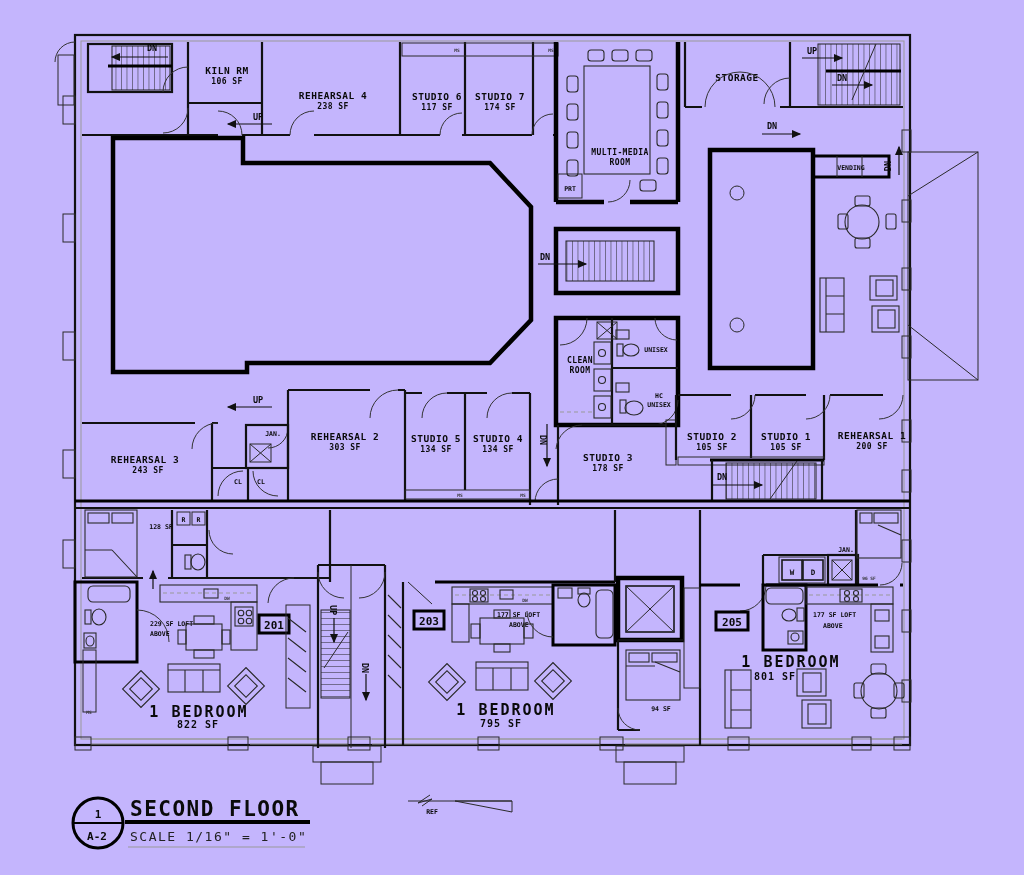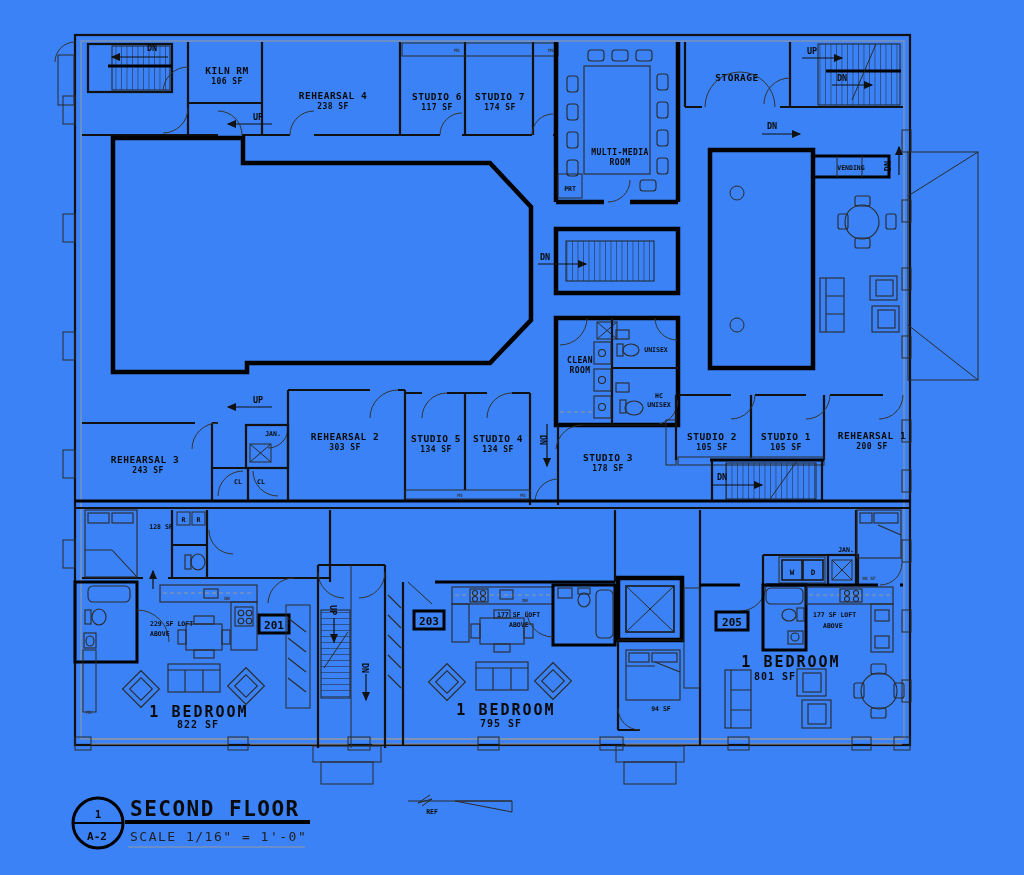--- a/index.html
+++ b/index.html
@@ -1,16 +1,16 @@
 <!DOCTYPE html>
 <html><head>
 <meta charset="utf-8">
 <style>
   html,body{margin:0;padding:0;background:#fff}
-  .page{width:1024px;height:875px;position:relative;background:#3b82f6}
+  .page{width:1024px;height:875px;position:relative;background:#c4b5fd}
   svg{display:block}
   text{font-family:"DejaVu Sans Mono",monospace;fill:#0a0a0a;text-anchor:middle}
   .w1{fill:none;stroke:#2a2a2a;stroke-width:1}
   .w15{fill:none;stroke:#1a1a1a;stroke-width:1.6}
   .w2{fill:none;stroke:#111;stroke-width:2.2}
   .w3{fill:none;stroke:#000;stroke-width:3}
   .w4{fill:none;stroke:#000;stroke-width:4.5}
   .fur{fill:none;stroke:#2a2a2a;stroke-width:1.1}
   .arc{fill:none;stroke:#333;stroke-width:1}
   .arr{fill:none;stroke:#111;stroke-width:1.2}

